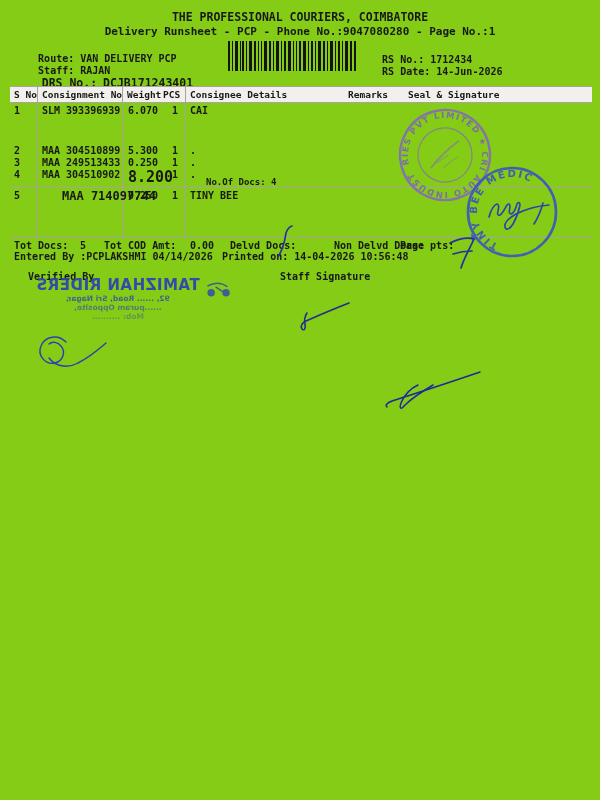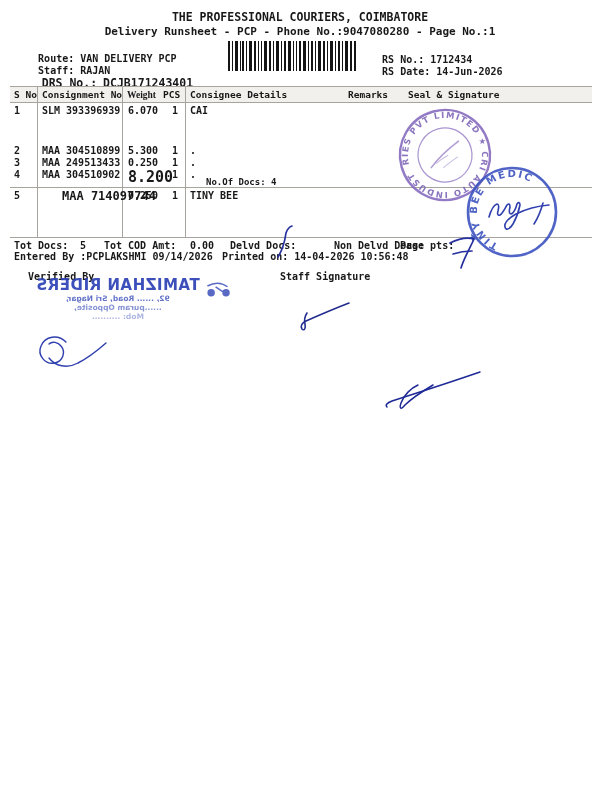--- a/index.html
+++ b/index.html
@@ -1,17 +1,17 @@
 <!DOCTYPE html>
 <html><head>
 <meta charset="utf-8">
 <style>
   html,body{margin:0;padding:0;background:#e8e8e8;}
   .page{
-    position:relative;width:600px;height:800px;background:#ffffff;margin:0 auto;
+    position:relative;width:600px;height:800px;background:#84cc16;margin:0 auto;
     font-family:"DejaVu Sans Mono","Liberation Mono",monospace;
     font-weight:bold;color:#181818;overflow:hidden;
   }
   .t{position:absolute;white-space:pre;line-height:1.15;}
   .ctr{left:0;right:0;text-align:center;}
   .hline{position:absolute;left:10px;width:582px;height:1px;background:#a7a49e;}
   .vline{position:absolute;width:1px;background:#a7a49e;top:86px;height:151px;}
   .hdrband{position:absolute;left:10px;width:582px;top:87px;height:15px;background:#f1f0ec;}
   .lbl{margin-right:6px;}
   .stamp{position:absolute;filter:blur(0.3px);}
@@ -98,21 +98,21 @@
   <div class="hline" style="top:86px;"></div>
   <div class="hline" style="top:102px;"></div>
   <div class="hline" style="top:187px;"></div>
   <div class="hline" style="top:237px;"></div>
   <div class="vline" style="left:37px;"></div>
   <div class="vline" style="left:122px;"></div>
   <div class="vline" style="left:185px;"></div>
 
   <div class="t" style="left:14px;top:90px;font-size:9.5px;">S No</div>
   <div class="t" style="left:42px;top:90px;font-size:9.5px;">Consignment No</div>
-  <div class="t" style="left:127px;top:90px;font-size:9.5px;font-family:Liberation Serif, serif;">Weight</div>
+  <div class="t" style="left:127px;top:90px;font-size:9.5px;">Weight</div>
   <div class="t" style="left:163px;top:90px;font-size:9.5px;">PCS</div>
   <div class="t" style="left:190px;top:90px;font-size:9.5px;">Consignee Details</div>
   <div class="t" style="left:348px;top:90px;font-size:9.5px;">Remarks</div>
   <div class="t" style="left:408px;top:90px;font-size:9.5px;">Seal &amp; Signature</div>
 
   <div>
     <div class="t" style="left:14px;top:105px;font-size:10px;">1</div>
     <div class="t" style="left:42px;top:105px;font-size:10px;">SLM 393396939</div>
     <div class="t" style="left:128px;top:105px;font-size:10px;">6.070</div>
     <div class="t" style="left:172px;top:105px;font-size:10px;">1</div>
@@ -148,21 +148,21 @@
     <div class="t" style="left:190px;top:190px;font-size:10px;">TINY BEE</div>
   </div>
 
   <div class="t" style="left:14px;top:240px;font-size:10px;">Tot Docs:</div>
   <div class="t" style="left:80px;top:240px;font-size:10px;">5</div>
   <div class="t" style="left:104px;top:240px;font-size:10px;">Tot COD Amt:</div>
   <div class="t" style="left:190px;top:240px;font-size:10px;">0.00</div>
   <div class="t" style="left:230px;top:240px;font-size:10px;">Delvd Docs:</div>
   <div class="t" style="left:318px;top:240px;font-size:10px;margin-left:16px;">Non Delvd Docs:</div>
   <div class="t" style="left:400px;top:240px;font-size:10px;">Page pts:</div>
-  <div class="t" style="left:14px;top:251px;font-size:10px;">Entered By :PCPLAKSHMI 09/14/2026</div>
+  <div class="t" style="left:14px;top:251px;font-size:10px;">Entered By :PCPLAKSHMI 04/14/2026</div>
   <div class="t" style="left:222px;top:251px;font-size:10px;">Printed on: 14-04-2026 10:56:48</div>
 
   <div class="t" style="left:14px;top:271px;font-size:10px;margin-left:14px;">Verified By</div>
   <div class="t" style="left:280px;top:271px;font-size:10px;">Staff Signature</div>
 
   <svg class="stamp" style="left:394px;top:104px;opacity:.88;" width="102" height="102" viewBox="0 0 102 102">
     <g transform="rotate(-15 51 51)" stroke="#8468bd" fill="none">
       <circle cx="51" cy="51" r="45" stroke-width="2.4"></circle>
       <circle cx="51" cy="51" r="27" stroke-width="1.2" opacity=".8"></circle>
       <path d="M 34,60 C 44,52 58,45 68,41" stroke-width="1.5" opacity=".75"></path>

